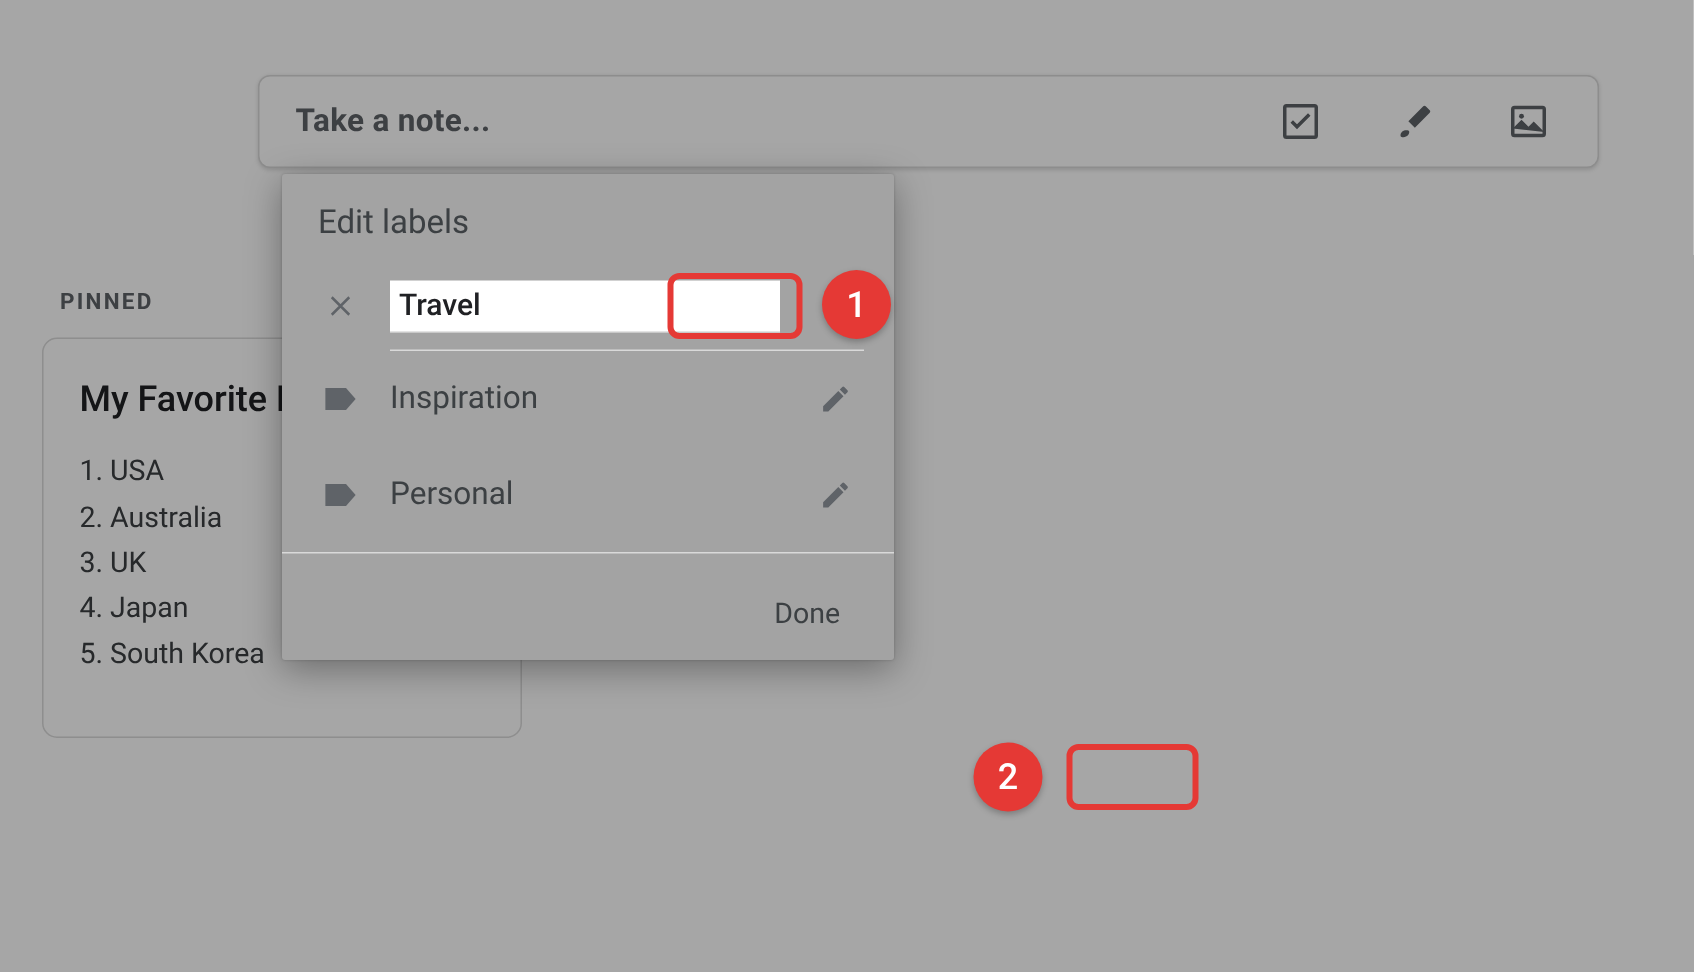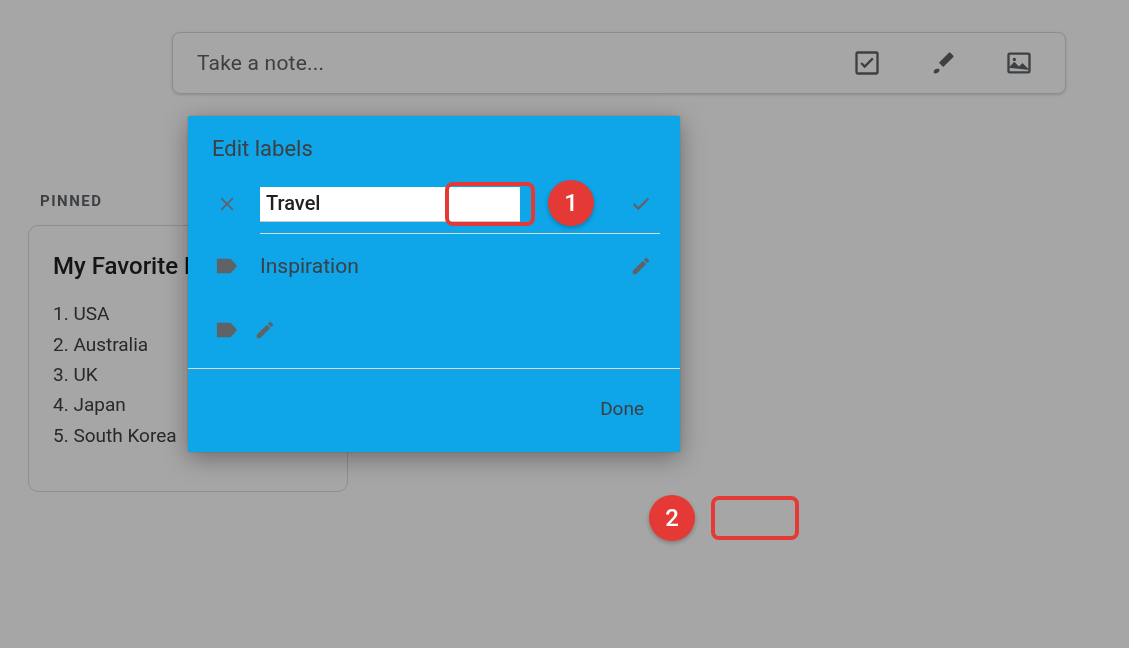--- a/index.html
+++ b/index.html
@@ -17,30 +17,31 @@
       background: rgba(0,0,0,0.35);
       z-index: 10;
     }
     .content {
       position: relative;
       padding: 50px 28px 0 28px;
     }
     .note-bar {
       position: absolute;
       left: 172px;
-      top: 32px;
+      top: 50px;
       width: 894px;
       height: 62px;
       background: #fff;
       border: 1px solid #d9d9d9;
       border-radius: 8px;
       box-shadow: 0 1px 3px rgba(0,0,0,0.15);
       display: flex;
       align-items: center;
       padding: 0 24px;
+      font-weight: bold;
     }
     .note-bar-text {
       flex: 1;
       color: #5f6368;
       font-size: 21px;
       letter-spacing: 0.2px;
     }
     .note-bar-icons {
       display: flex;
       gap: 48px;
@@ -80,22 +81,22 @@
       font-size: 19px;
       color: #3c4043;
       line-height: 1.6;
     }
 
     
     .modal {
       position: absolute;
       left: 188px;
       top: 116px;
-      width: 492px;
-      background: #0ea5e9;
+      width: 408px;
+      background: #a3a3a3;
       border-radius: 2px;
       box-shadow: 0 6px 24px rgba(0,0,0,0.35), 0 0 2px rgba(0,0,0,0.2);
       z-index: 20;
     }
     .modal-header {
       padding: 20px 24px 14px 24px;
       font-size: 22px;
       color: #3c4043;
     }
     .label-row {
@@ -147,21 +148,21 @@
       border-bottom: 1px solid #d9d9d9;
     }
     .modal-footer-divider {
       border-top: 1px solid #d9d9d9;
       margin-top: 6px;
     }
     .modal-footer {
       display: flex;
       justify-content: flex-end;
       align-items: flex-end;
-      padding: 20px 24px 24px 24px;
+      padding: 20px 24px 12px 24px;
     }
     .done-btn {
       font-size: 19px;
       color: #3c4043;
       background: transparent;
       border: none;
       padding: 8px 12px;
       cursor: pointer;
       font-family: inherit;
     }
@@ -267,20 +268,21 @@
         </svg>
     </span>
   </div>
 
   <div class="label-row">
     <span class="row-left label-tag-icon">
       <svg viewBox="0 0 24 18" fill="currentColor">
           <path d="M1 1h15l7 8-7 8H1z"></path>
         </svg>
     </span>
+    <span class="row-text">Personal</span>
     <span class="row-action">
       <svg viewBox="0 0 24 24" fill="currentColor">
           <path d="M3 17.25V21h3.75L17.8 9.94l-3.75-3.75L3 17.25zM20.7 7.04a1 1 0 0 0 0-1.41l-2.34-2.34a1 1 0 0 0-1.41 0l-1.83 1.83 3.75 3.75 1.83-1.83z"></path>
         </svg>
     </span>
   </div>
 
 
   <div class="modal-footer-divider"></div>
   <div class="modal-footer">

